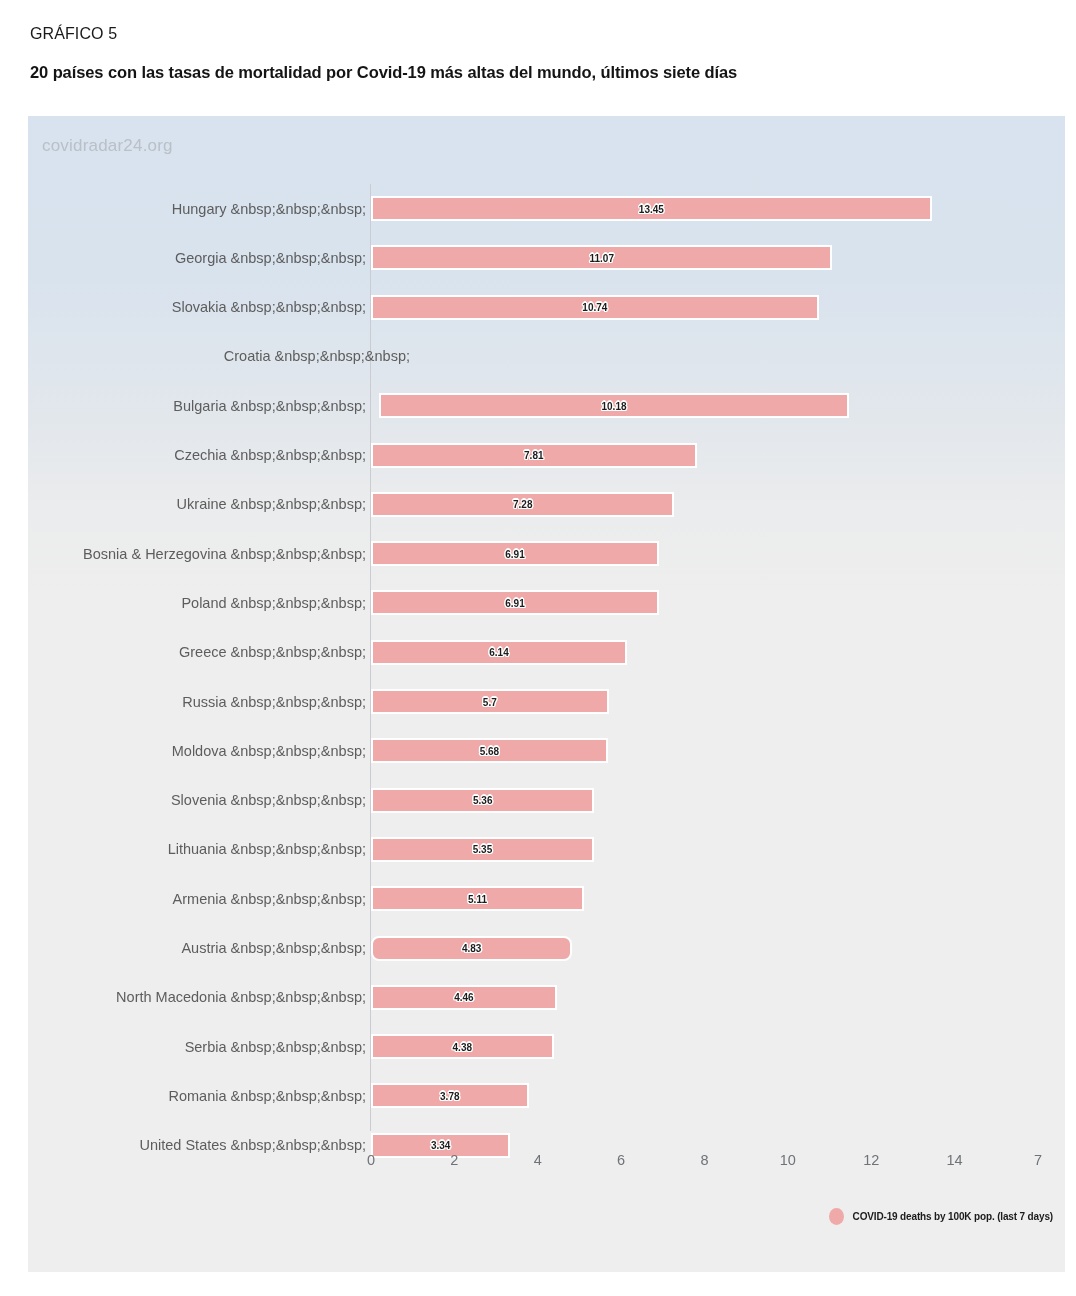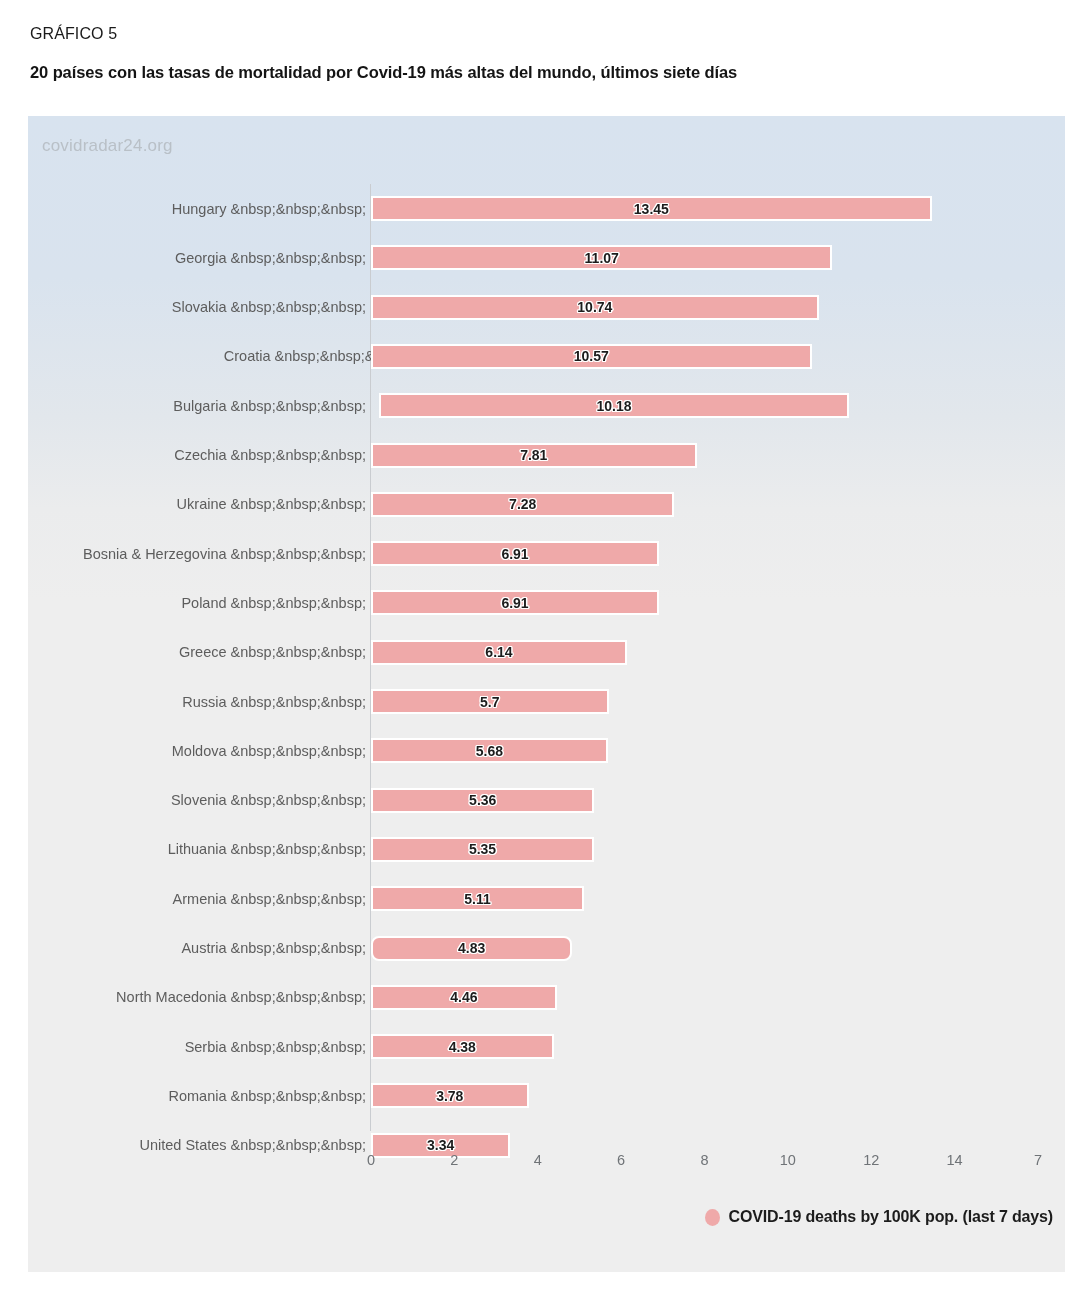--- a/index.html
+++ b/index.html
@@ -106,21 +106,21 @@
     background: #efa9a9;
     border: 2px solid #ffffff;
     box-sizing: border-box;
     position: relative;
   }
   .bar-value {
     position: absolute;
     top: 50%;
     left: 50%;
     transform: translate(-50%, -50%);
-    font-size: 14px;
+    font-size: 10px;
     font-weight: 700;
     color: #1c1c1c;
     text-shadow:
        1.3px 0 0 #fff, -1.3px 0 0 #fff,
        0 1.3px 0 #fff, 0 -1.3px 0 #fff,
        1px 1px 0 #fff, -1px -1px 0 #fff,
        1px -1px 0 #fff, -1px 1px 0 #fff;
     white-space: nowrap;
     pointer-events: none;
   }
@@ -159,21 +159,21 @@
   }
   .legend-dot {
     width: 15px;
     height: 17px;
     border-radius: 50%;
     background: #efa9a9;
     display: inline-block;
     flex: 0 0 auto;
   }
   .legend-text {
-    font-size: 16px;
+    font-size: 10px;
     font-weight: 700;
     color: #1c1c1c;
     letter-spacing: -0.15px;
   }
 </style>
 </head>
 <body>
 
 <div class="header-block">
   <div class="figure-label">GRÁFICO 5</div>
@@ -206,25 +206,20 @@
         <div class="bar-row" style="top: 110.6px;">
           <div class="cat-label">Slovakia &amp;nbsp;&amp;nbsp;&amp;nbsp;</div>
           <div class="bar-wrap" style="width: 447.724px;">
             <div class="bar" style="width: 100%;">
               <span class="bar-value">10.74</span>
             </div>
           </div>
         </div>
         <div class="bar-row" style="top: 159.9px; padding-left: 44px;">
           <div class="cat-label">Croatia &amp;nbsp;&amp;nbsp;&amp;nbsp;</div>
-          <div class="bar-wrap" style="width: 440.637px;">
-            <div class="bar" style="width: 100%;">
-              <span class="bar-value">10.57</span>
-            </div>
-          </div>
         </div>
         <div class="bar-row" style="top: 209.2px;">
           <div class="cat-label">Bulgaria &amp;nbsp;&amp;nbsp;&amp;nbsp;</div>
           <div class="bar-wrap" style="width: 470px; padding-left: 8px;">
             <div class="bar" style="width: 100%;">
               <span class="bar-value">10.18</span>
             </div>
           </div>
         </div>
         <div class="bar-row" style="top: 258.5px;">

